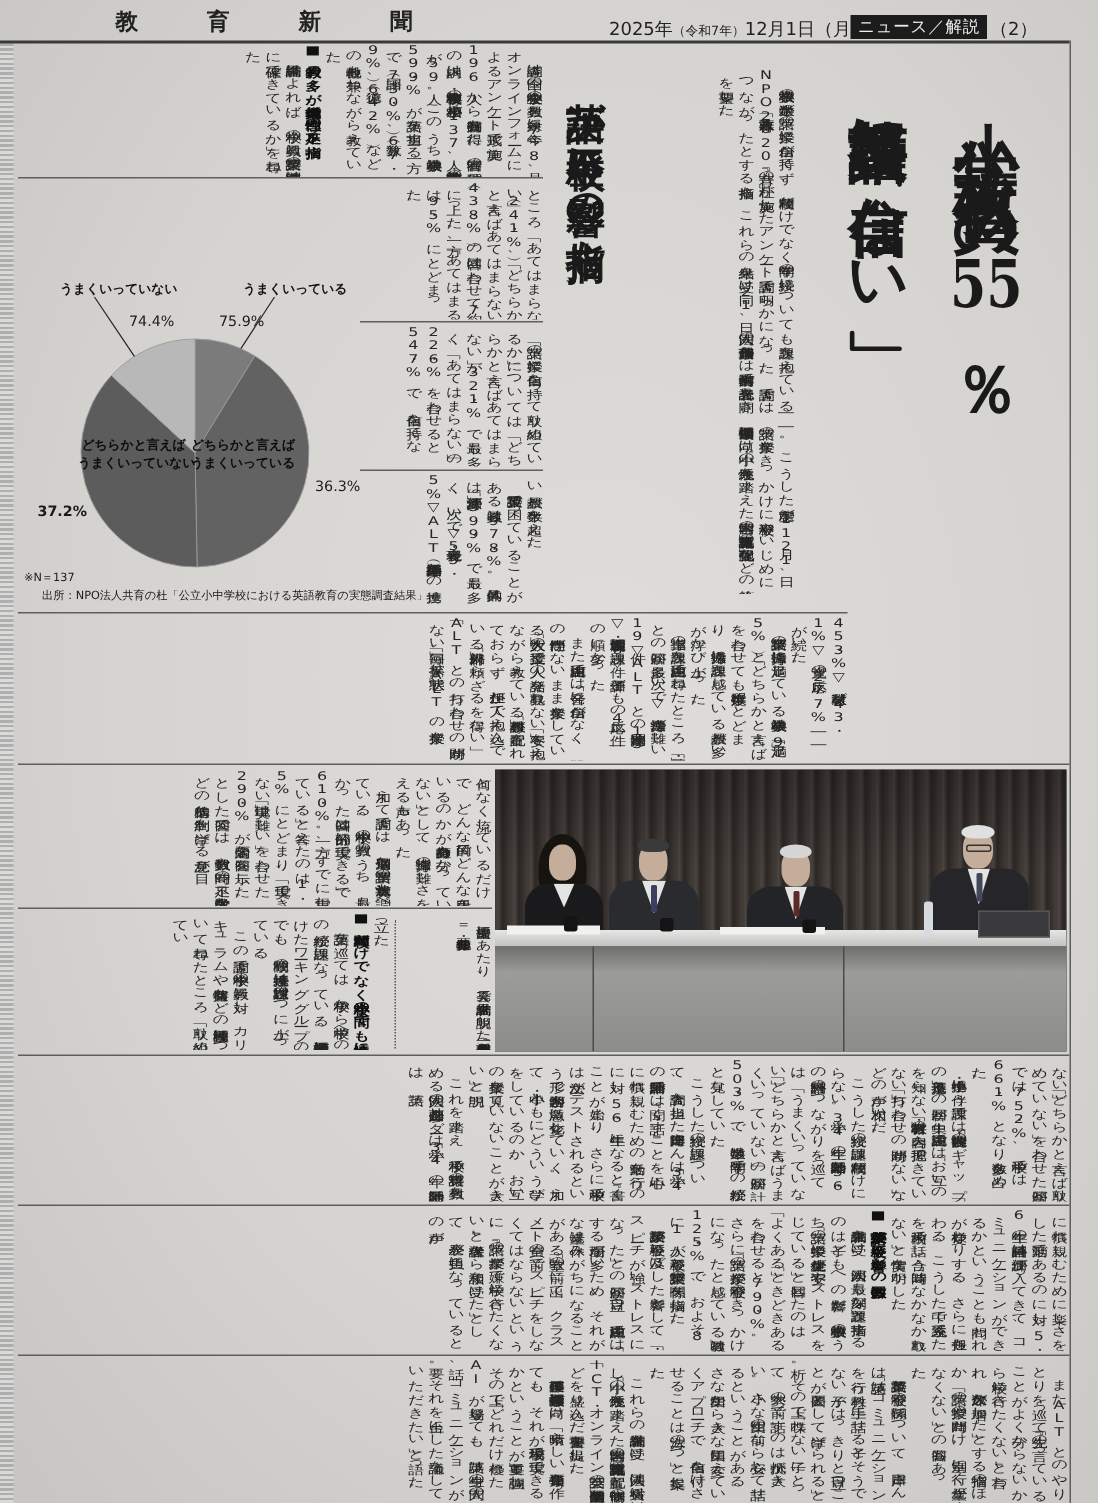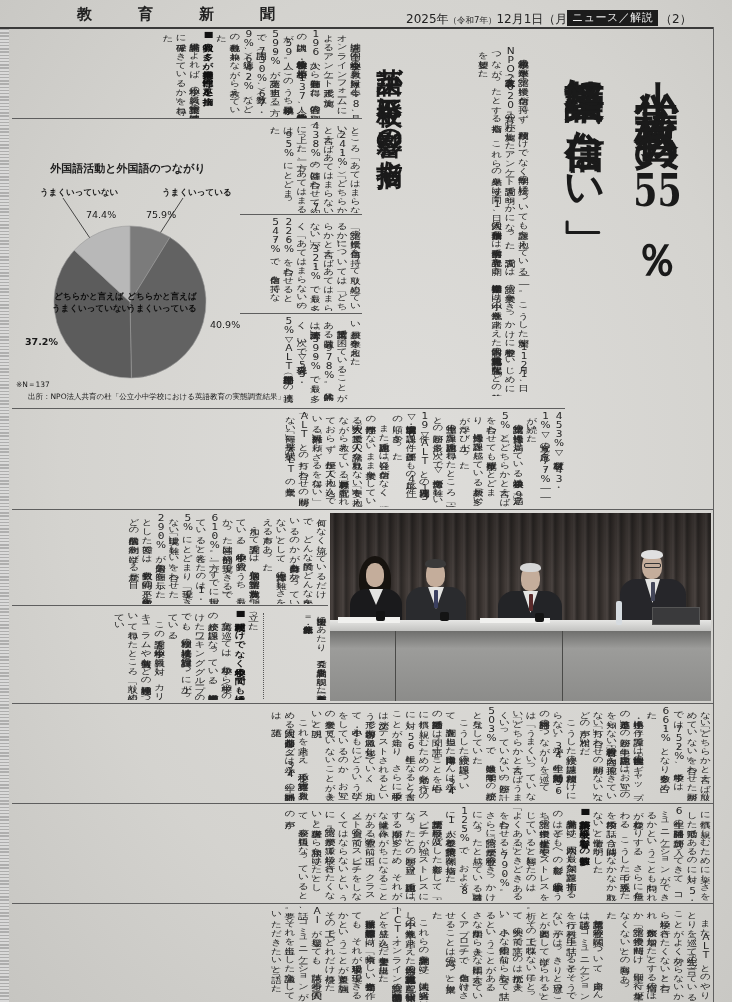--- a/index.html
+++ b/index.html
@@ -118,31 +118,30 @@
 
 <div class="chart">
   <svg id="pie-svg" width="226" height="287">
       <path d="M118,181 L118.00,105.00 A76,76 0 0 1 157.91,116.32 Z" fill="#7b7b7b" stroke="#9a9a9a" stroke-width="0.6"></path>
       <path d="M118,181 L157.91,116.32 A76,76 0 0 1 119.43,256.99 Z" fill="#626262" stroke="#9a9a9a" stroke-width="0.6"></path>
       <path d="M118,181 L119.43,256.99 A76,76 0 0 1 62.27,129.32 Z" fill="#5c5c5c" stroke="#9a9a9a" stroke-width="0.6"></path>
       <path d="M118,181 L62.27,129.32 A76,76 0 0 1 118.00,105.00 Z" fill="#b8b8b8" stroke="#9a9a9a" stroke-width="0.6"></path>
       <line x1="171" y1="77" x2="148.6" y2="111.4" stroke="#222" stroke-width="0.8"></line>
       <line x1="51" y1="77" x2="77.6" y2="116.6" stroke="#222" stroke-width="0.8"></line>
     </svg>
-  <div class="c-sub">外国語活動と外国語のつながり</div>
   <div class="c-lab" style="left:28px;top:66px;">うまくいっていない</div>
   <div class="c-lab" style="left:150px;top:66px;">うまくいっている</div>
   <div class="c-val" style="left:74px;top:88px;">74.4%</div>
   <div class="c-val" style="left:134px;top:88px;">75.9%</div>
   <div class="c-in" style="left:40px;top:170px;">どちらかと言えば</div>
   <div class="c-in" style="left:40px;top:182px;">うまくいっていない</div>
   <div class="c-in" style="left:113px;top:170px;">どちらかと言えば</div>
   <div class="c-in" style="left:113px;top:182px;">うまくいっている</div>
   <div class="c-val" style="left:13px;top:215px;font-weight:bold;">37.2%</div>
-  <div class="c-val" style="left:198px;top:198px;">40.9%</div>
+  <div class="c-val" style="left:198px;top:198px;">36.3%</div>
   <div class="c-note" style="left:4px;top:259px;">※N＝137</div>
   <div class="c-note" style="left:16px;top:271px;">出所：NPO法人共育の杜「公立小中学校における英語教育の実態調査結果」</div>
 </div>
 
 <div class="vt" style="left:12px;top:411px;width:553px;height:96px;">
   <div class="col" style="height:126px;width:553px;">
     <p>45・3%▽教材選び43・1%▽児童の反応27・7%――が続いた。</p>
     <p class="ind">英語授業の指導方法に満足している小学校教員は、「満足」（9・5%）と「どちらかと言えば満足」を合わせても半数程度にとどまり、指導方法に課題を感じている教員が多い実態が浮かび上がった。</p>
     <p class="ind">指導上の課題を自由記述で尋ねたところ、「専門性・英語力不足」との回答が最多。次いで▽指導方法が難しい19件▽ALTとの連携問題13件▽学習環境・制度面に課題6件▽評価・子どもの反応4件――の順に多かった。</p>
     <p class="ind">また自由記述では「発音に自信がなく、英語の専門性がないまま授業をしている」「大人数の授業で一人一人の発話を見取れない」「不安を抱えながら教えている」「専科教員が配置されておらず、担任が一人で抱え込んでいる」「外部人材に頼らざるを得ない」「ALTとの打ち合わせの時間がない」「毎回、手探り状態」「ALTの授業を</p>

